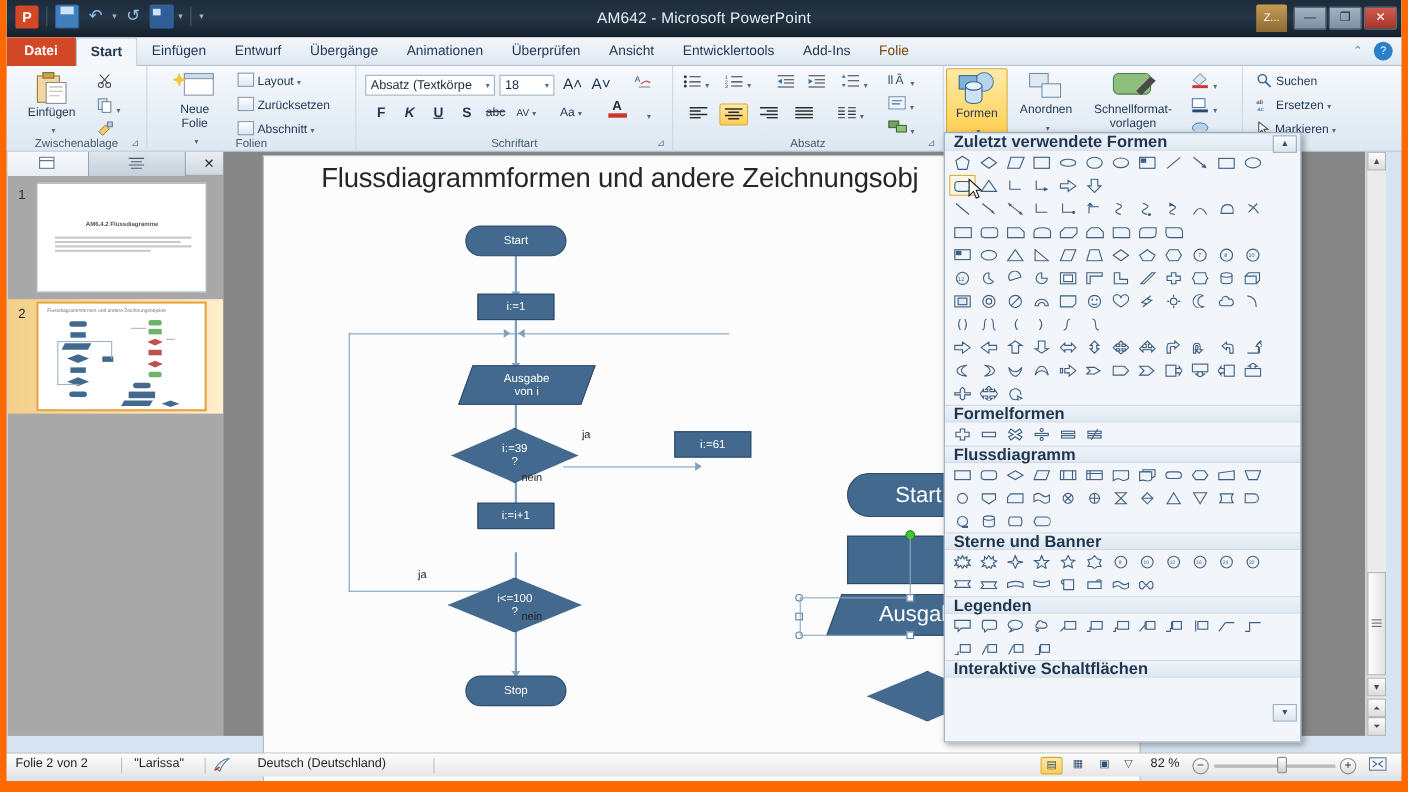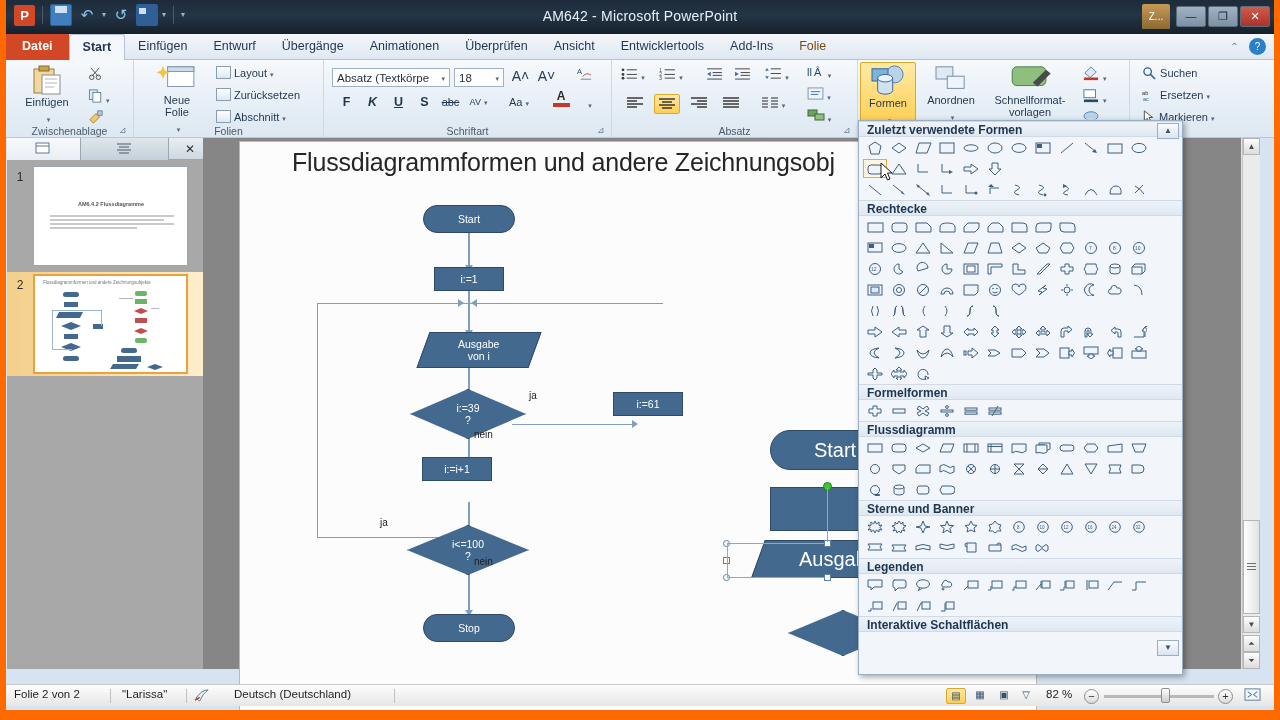--- a/index.html
+++ b/index.html
@@ -130,21 +130,21 @@
   
   .handle{position:absolute;width:7px;height:7px;background:#fff;border:1px solid #5b7fa6;}
   .handle.rnd{border-radius:50%;}
   .handle.green{background:#3cc832;border:1px solid #207a19;border-radius:50%;width:9px;height:9px;}
 
   
   .gallery{position:absolute;left:852px;top:120px;width:325px;height:555px;
     background:#f2f6fa;border:1px solid #9bafc4;box-shadow:2px 2px 6px rgba(0,0,0,.35);
     overflow:hidden;font-size:11px;}
   .ghdr{height:16px;line-height:16px;padding-left:8px;font-weight:bold;color:#1e3550;
-    font-size:12px;background:linear-gradient(to bottom,#eef3f8,#dfe8f1);
+    font-size:15px;background:linear-gradient(to bottom,#eef3f8,#dfe8f1);
     border-top:1px solid #cfdae6;border-bottom:1px solid #cfdae6;}
   .grow{display:flex;flex-wrap:wrap;padding:1px 4px;}
   .gi{width:24px;height:19px;display:flex;align-items:center;justify-content:center;cursor:pointer;}
   .gi.sel{border:1px solid #d8b43c;background:#fdf6e0;}
   .gi svg{display:block;}
   .gcollapse{position:absolute;right:3px;top:2px;width:22px;height:16px;border:1px solid #9bafc4;
     background:linear-gradient(to bottom,#fafcfe,#dbe5ee);text-align:center;line-height:14px;
     font-size:8px;color:#3b5268;cursor:pointer;}
   .gexpand{position:absolute;right:3px;bottom:18px;width:22px;height:16px;border:1px solid #9bafc4;
     background:linear-gradient(to bottom,#fafcfe,#dbe5ee);text-align:center;line-height:14px;
@@ -617,21 +617,21 @@
           <div class="tx">
             <div>
               <span>i:=39</span><br>
               <span>?</span>
             </div>
           </div>
         </div>
 
         <div class="shape" style="left:373px;top:250px;width:70px;height:24px;">i:=61</div>
 
-        <div class="shape" style="left:182px;top:315px;width:70px;height:24px;">i:=i+1</div>
+        <div class="shape" style="left:194px;top:315px;width:70px;height:24px;">i:=i+1</div>
 
         <div class="dmd" style="left:167px;top:383px;width:122px;height:50px;">
           <div class="face"></div>
           <div class="tx">
             <div>
               <span>i&lt;=100</span><br>
               <span>?</span>
             </div>
           </div>
         </div>
@@ -829,21 +829,20 @@
               <path d="M3 11 q0 -8 6 -8 q6 0 5 8 z" fill="#eef4fa" stroke="#3f5e80"></path>
             </svg>
           </div>
         <div class="gi">
             <svg width="16" height="14">
               <path d="M12 2 l-8 8 M4 3 q6 3 9 8" fill="none" stroke="#3f5e80"></path>
             </svg>
           </div>
       </div>
 
-      <div class="ghdr">Rechtecke</div>
       <div class="grow">
         <div class="gi">
             <svg width="17" height="14">
               <rect x="1" y="3" width="15" height="9" fill="#eef4fa" stroke="#3f5e80"></rect>
             </svg>
           </div>
         <div class="gi">
             <svg width="17" height="14">
               <rect x="1" y="3" width="15" height="9" rx="3" fill="#eef4fa" stroke="#3f5e80"></rect>
             </svg>

